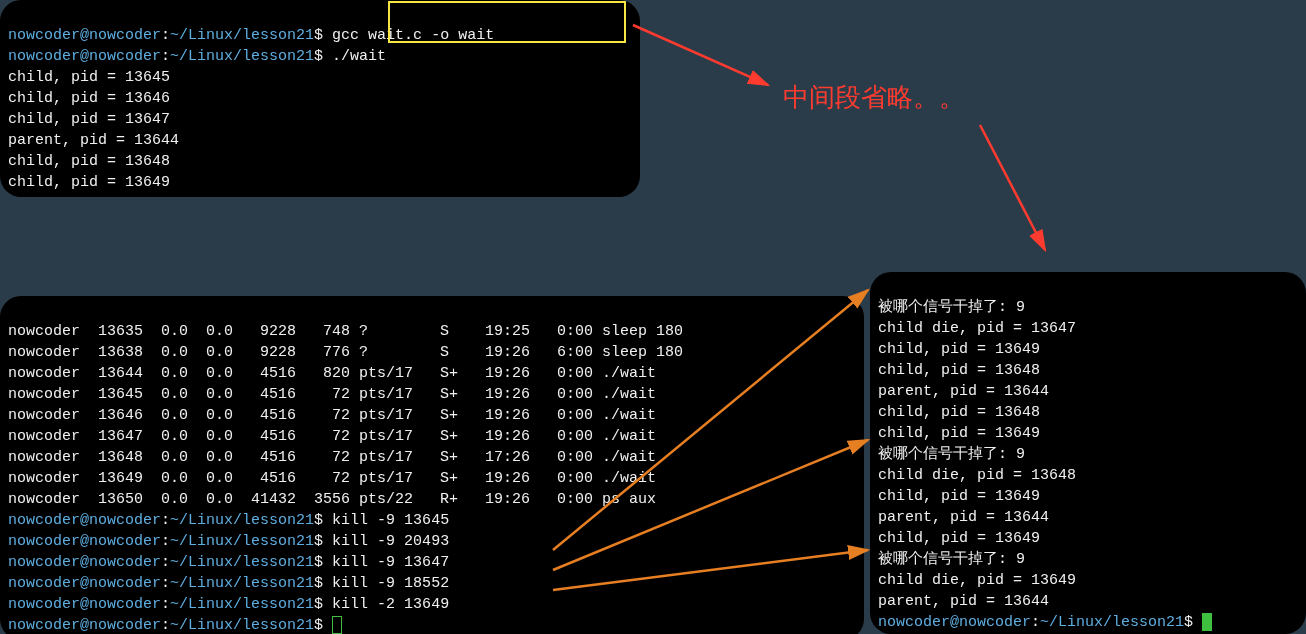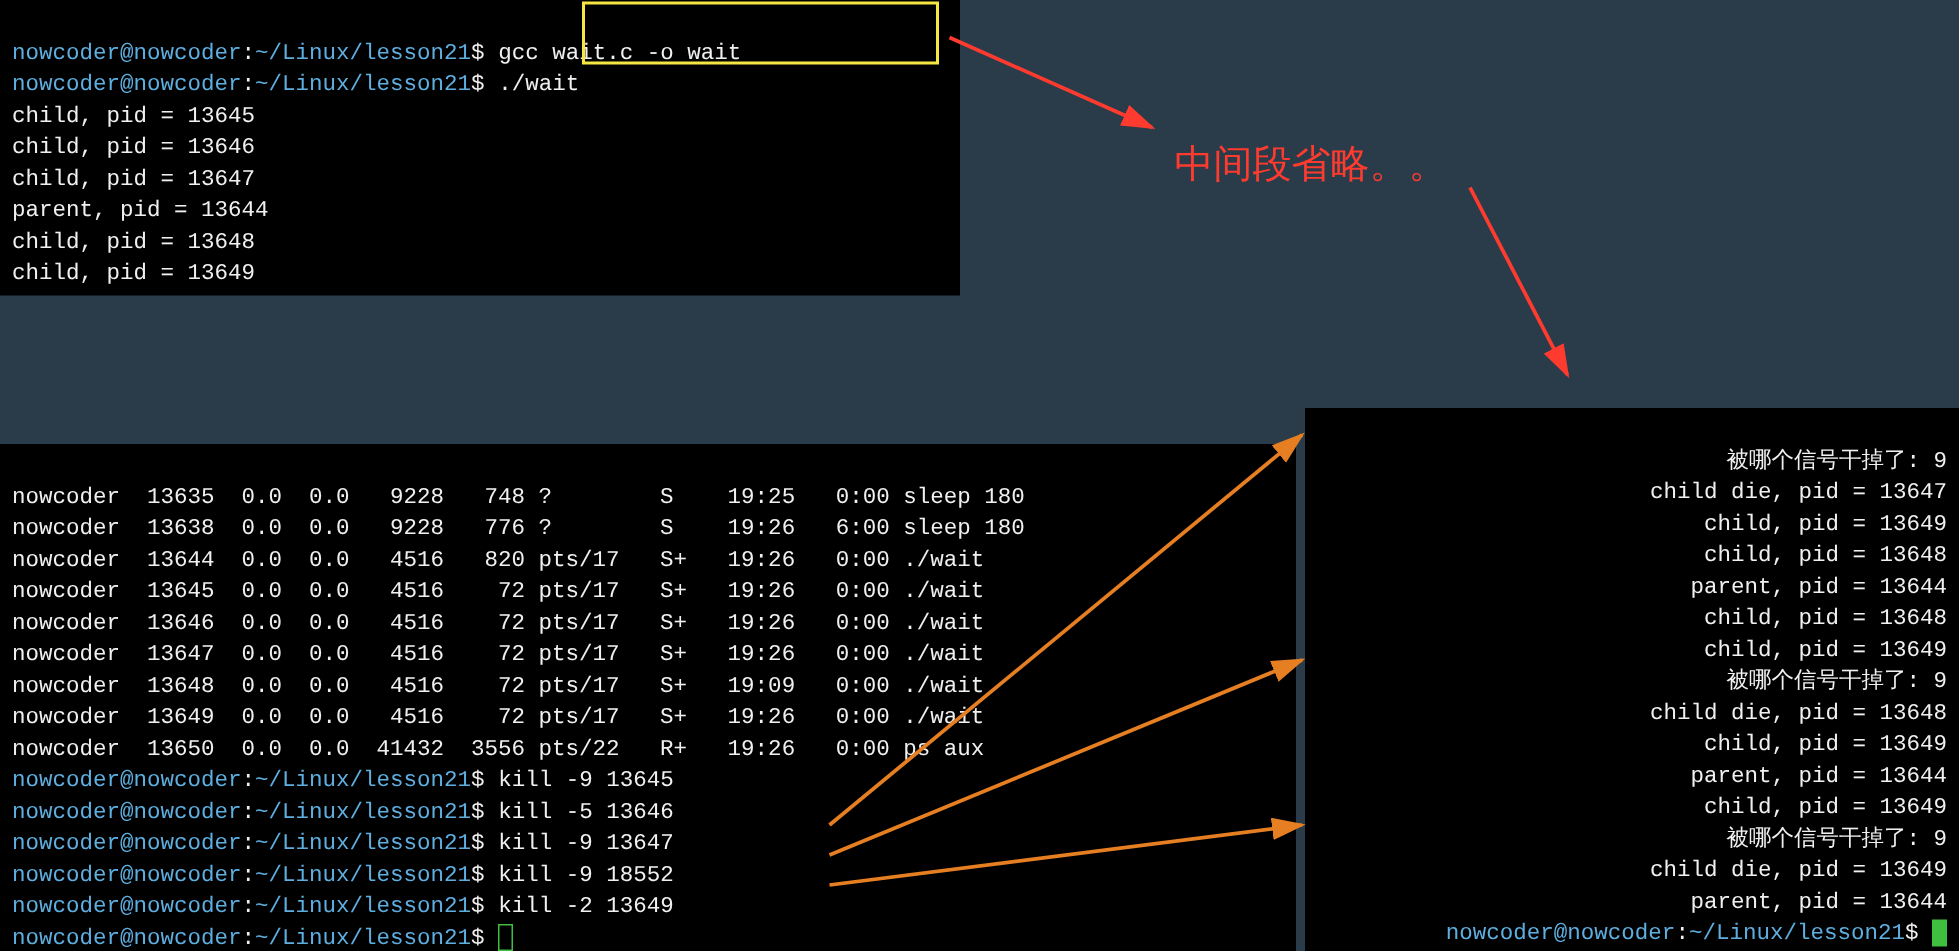--- a/index.html
+++ b/index.html
@@ -15,40 +15,40 @@
       height: 634px;
       position: relative;
       overflow: hidden;
     }
     .terminal {
       background: #000;
       color: #f0f0f0;
       line-height: 1.4;
       position: absolute;
       white-space: pre;
+      border-radius: 21px;
     }
     .terminal-top {
       top: 0;
       left: 0;
       width: 640px;
       padding: 4px 8px;
     }
     .terminal-bl {
       top: 296px;
       left: 0;
       width: 864px;
       padding: 4px 8px;
     }
     .terminal-br {
       top: 272px;
       left: 870px;
       width: 436px;
       padding: 4px 8px;
       height: 362px;
-      text-align: right;
     }
     .prompt-user { color: #5eaee0; }
     .prompt-path { color: #5eaee0; }
     .cmd { color: #f0f0f0; }
     .highlight-box {
       border: 2px solid #f5e642;
       position: absolute;
     }
     .annotation {
       color: #ff3b30;
@@ -87,21 +87,21 @@
 <span>child, pid = 13645</span>
 <span>child, pid = 13646</span>
 <span>child, pid = 13647</span>
 <span>parent, pid = 13644</span>
 <span>child, pid = 13648</span>
 <span>child, pid = 13649</span>
 </div>
 
 <div class="highlight-box" style="top:1px; left:388px; width:238px; height:42px;"></div>
 
-<div class="annotation" style="top:92px; left:783px;">中间段省略。。</div>
+<div class="annotation" style="top:80px; left:783px;">中间段省略。。</div>
 
 <svg class="arrow" style="top:10px; left:628px; width:160px; height:90px;">
   <defs>
       <marker id="ah-r1" markerWidth="10" markerHeight="10" refX="8" refY="3" orient="auto">
         <path d="M0,0 L9,3 L0,6 Z" fill="#ff3b30"></path>
       </marker>
     </defs>
   <line x1="5" y1="15" x2="140" y2="75" stroke="#ff3b30" stroke-width="2.5" marker-end="url(#ah-r1)"></line>
 </svg>
 <svg class="arrow" style="top:115px; left:970px; width:100px; height:150px;">
@@ -113,25 +113,25 @@
   <line x1="10" y1="10" x2="75" y2="135" stroke="#ff3b30" stroke-width="2.5" marker-end="url(#ah-r2)"></line>
 </svg>
 
 <div class="terminal terminal-bl">
 <span>nowcoder  13635  0.0  0.0   9228   748 ?        S    19:25   0:00 sleep 180</span>
 <span>nowcoder  13638  0.0  0.0   9228   776 ?        S    19:26   6:00 sleep 180</span>
 <span>nowcoder  13644  0.0  0.0   4516   820 pts/17   S+   19:26   0:00 ./wait</span>
 <span>nowcoder  13645  0.0  0.0   4516    72 pts/17   S+   19:26   0:00 ./wait</span>
 <span>nowcoder  13646  0.0  0.0   4516    72 pts/17   S+   19:26   0:00 ./wait</span>
 <span>nowcoder  13647  0.0  0.0   4516    72 pts/17   S+   19:26   0:00 ./wait</span>
-<span>nowcoder  13648  0.0  0.0   4516    72 pts/17   S+   19:09   0:00 ./wait</span>
+<span>nowcoder  13648  0.0  0.0   4516    72 pts/17   S+   17:26   0:00 ./wait</span>
 <span>nowcoder  13649  0.0  0.0   4516    72 pts/17   S+   19:26   0:00 ./wait</span>
 <span>nowcoder  13650  0.0  0.0  41432  3556 pts/22   R+   19:26   0:00 ps aux</span>
 <span><span class="prompt-user">nowcoder@nowcoder</span><span>:</span><span class="prompt-path">~/Linux/lesson21</span><span>$</span> <span>kill -9 13645</span></span>
-<span><span class="prompt-user">nowcoder@nowcoder</span><span>:</span><span class="prompt-path">~/Linux/lesson21</span><span>$</span> <span>kill -5 13646</span></span>
+<span><span class="prompt-user">nowcoder@nowcoder</span><span>:</span><span class="prompt-path">~/Linux/lesson21</span><span>$</span> <span>kill -9 20493</span></span>
 <span><span class="prompt-user">nowcoder@nowcoder</span><span>:</span><span class="prompt-path">~/Linux/lesson21</span><span>$</span> <span>kill -9 13647</span></span>
 <span><span class="prompt-user">nowcoder@nowcoder</span><span>:</span><span class="prompt-path">~/Linux/lesson21</span><span>$</span> <span>kill -9 18552</span></span>
 <span><span class="prompt-user">nowcoder@nowcoder</span><span>:</span><span class="prompt-path">~/Linux/lesson21</span><span>$</span> <span>kill -2 13649</span></span>
 <span><span class="prompt-user">nowcoder@nowcoder</span><span>:</span><span class="prompt-path">~/Linux/lesson21</span><span>$</span> <span class="cursor-green-outline"></span></span>
 </div>
 
 <div class="terminal terminal-br">
 <span class="signal-text">被哪个信号干掉了: 9</span>
 <span>child die, pid = 13647</span>
 <span>child, pid = 13649</span>

